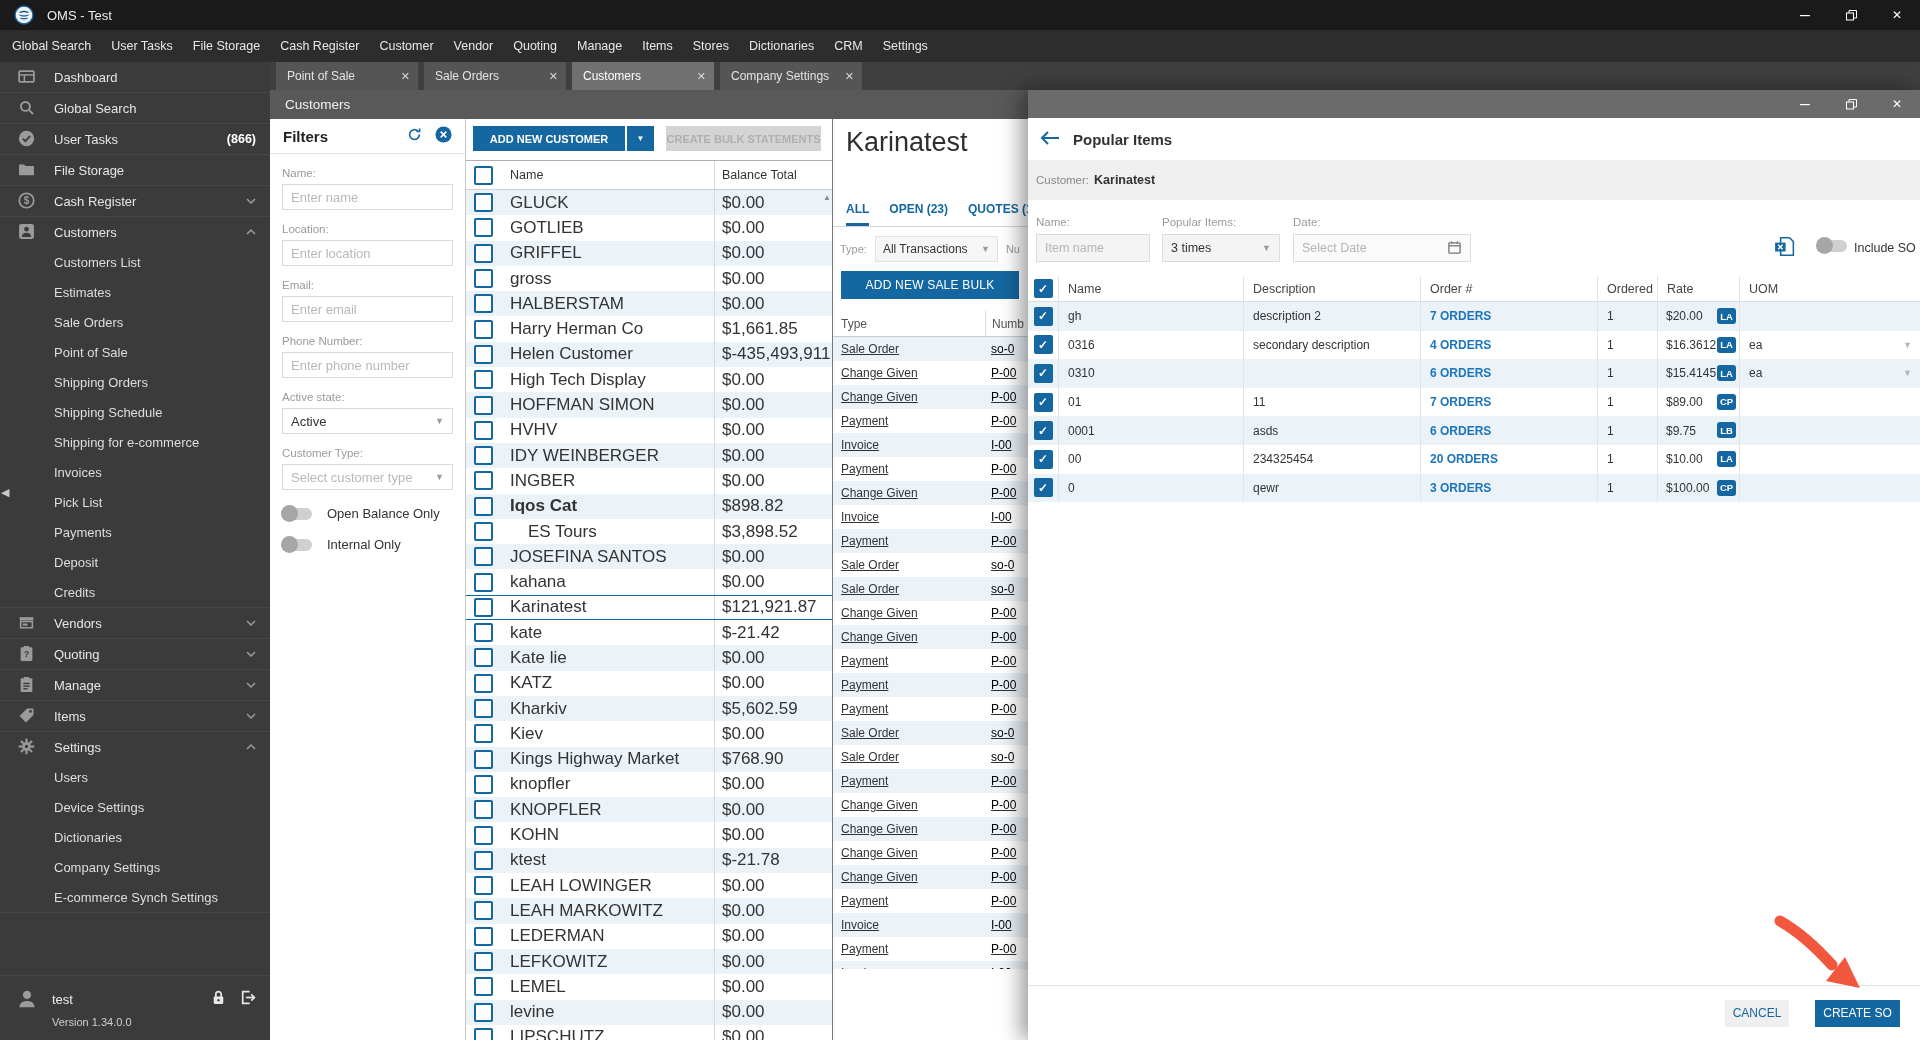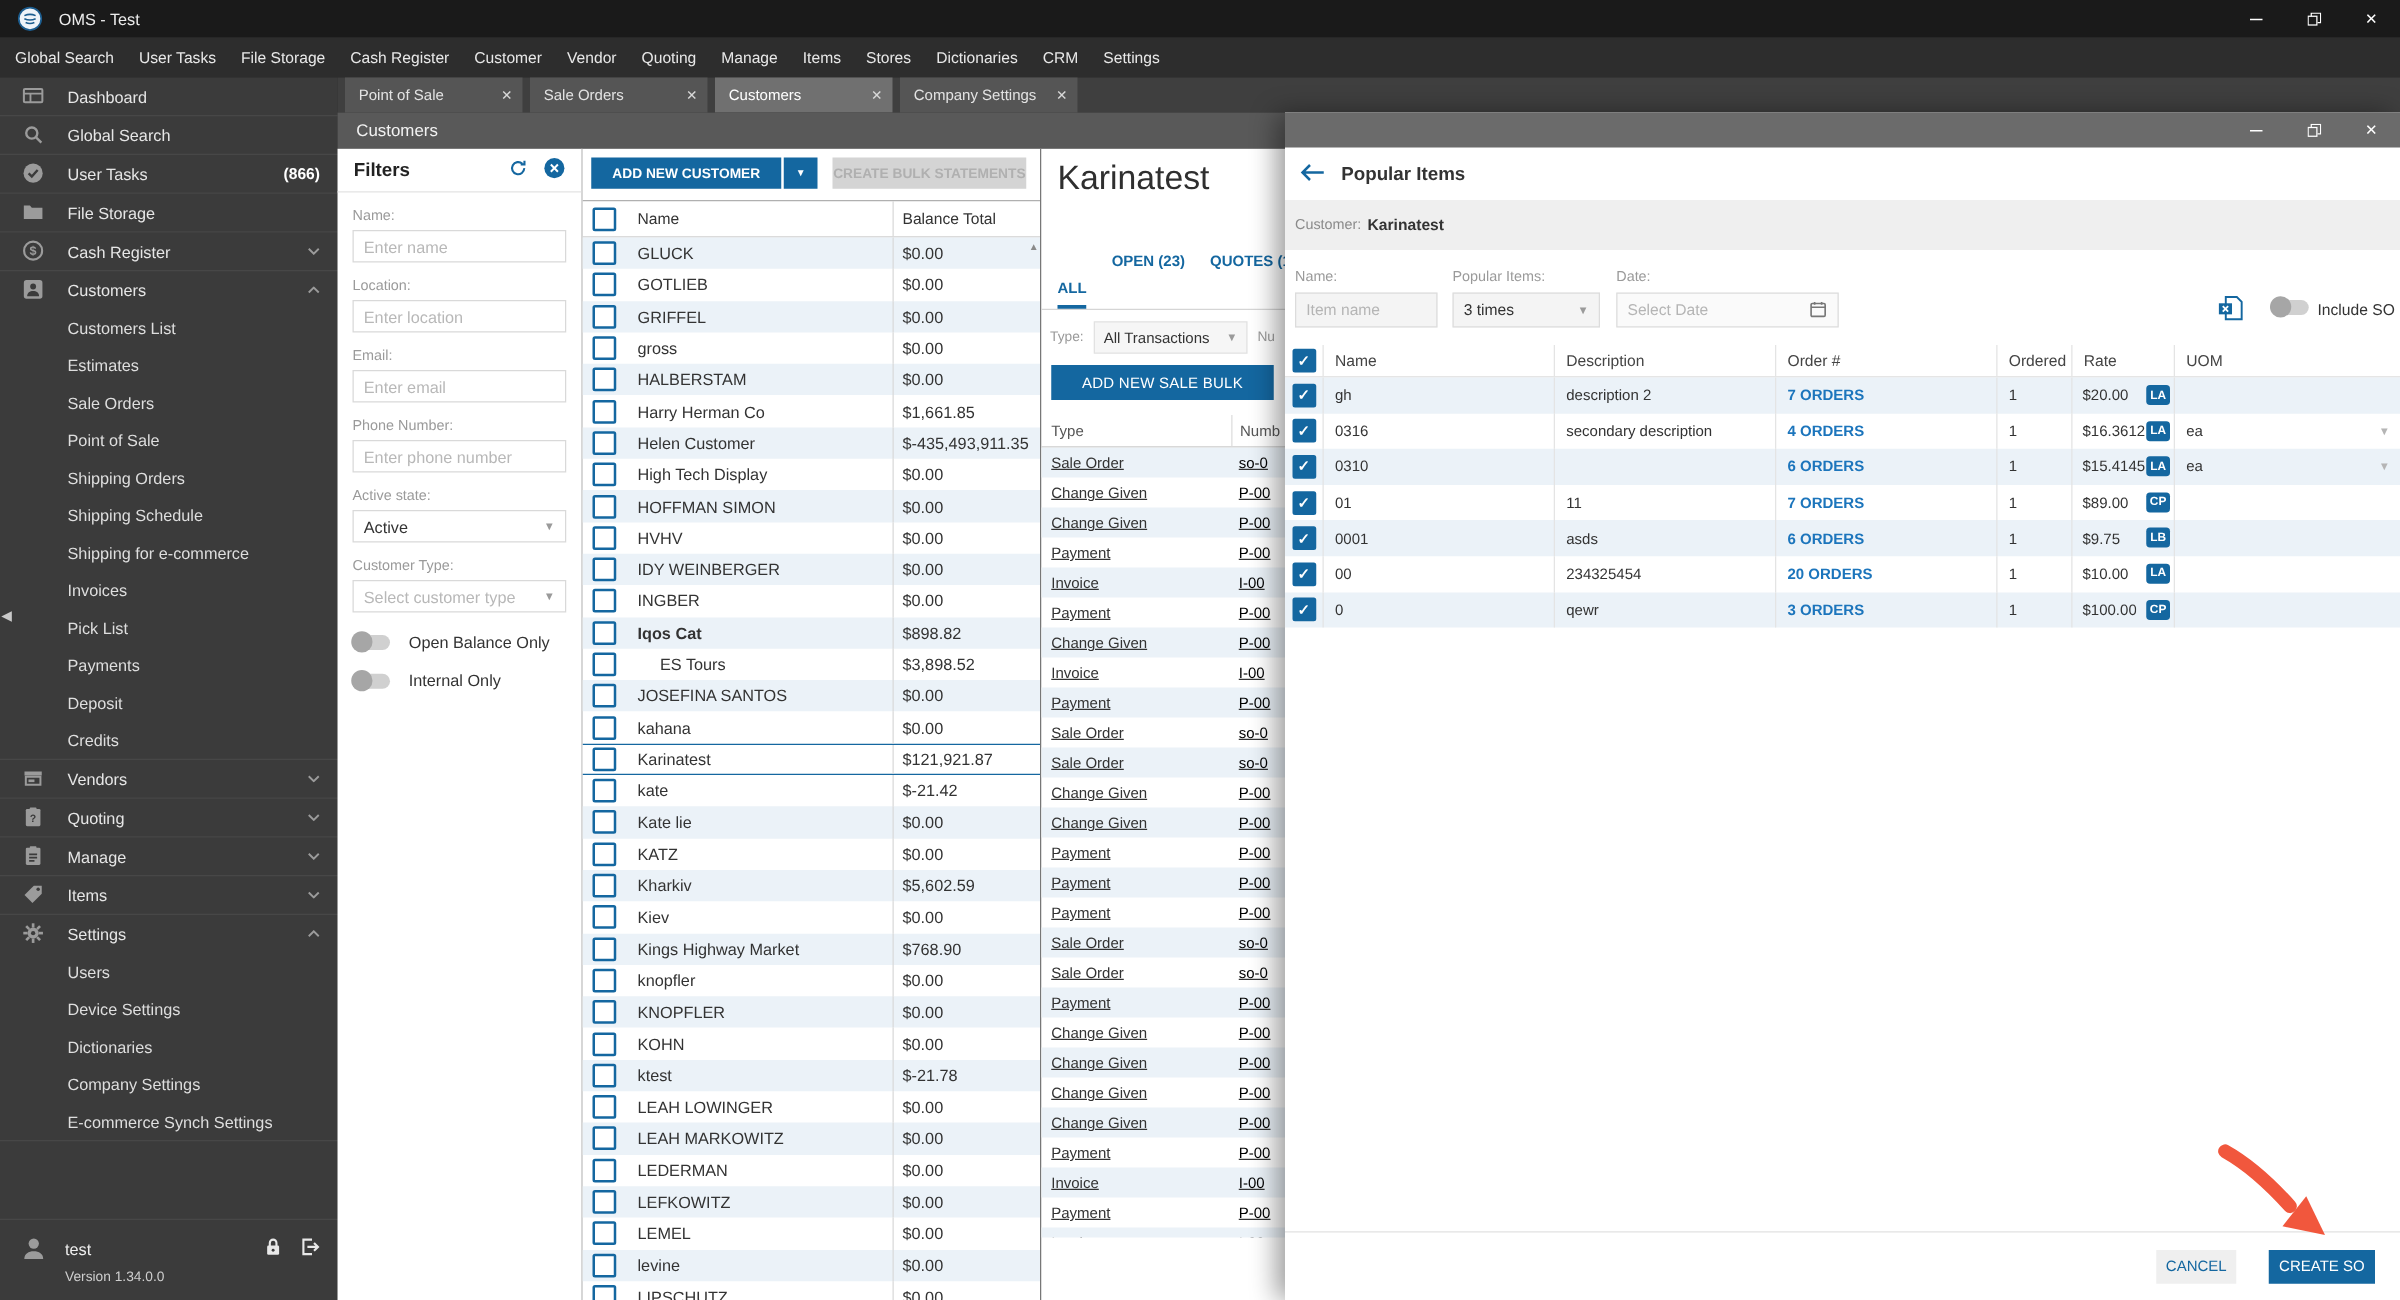--- a/index.html
+++ b/index.html
@@ -54,39 +54,39 @@
   .toggle::after{content:"";position:absolute;left:-1px;top:-3px;width:17px;height:17px;border-radius:50%;background:#a6a6a6;}
   .f-toggle-row{display:flex;align-items:center;margin-top:16px;gap:15px;font-size:13px;color:#333;}
   
   .list-panel{left:466px;top:119px;width:366px;height:921px;background:#fff;overflow:hidden;box-sizing:border-box;}
   .btn-row{display:flex;padding:7px 0 0 7px;height:25px;}
   .btn-blue{background:#1467a0;color:#fff;font-size:11px;font-weight:bold;display:flex;align-items:center;justify-content:center;}
   .add-cust{width:152px;height:25px;}
   .add-cust-dd{width:27px;height:25px;margin-left:2px;font-size:8px;}
   .btn-disabled{width:155px;height:25px;margin-left:12px;background:#d4d4d4;color:#b0b0b0;font-size:11px;font-weight:bold;display:flex;align-items:center;justify-content:center;}
   .c-head{margin-top:9px;height:28px;display:grid;grid-template-columns:34px 214px 1fr;align-items:center;border-top:1px solid #b0b0b0;border-bottom:1px solid #cfcfcf;font-size:12.5px;color:#333;}
-  .c-row{height:25.3px;display:grid;grid-template-columns:34px 214px 1fr;align-items:center;font-size:13px;color:#333;box-sizing:border-box;}
+  .c-row{height:25.3px;display:grid;grid-template-columns:34px 214px 1fr;align-items:center;font-size:17px;color:#333;box-sizing:border-box;}
   .c-row.alt{background:#ebf2f8;}
   .c-row.sel{background:#fff;border-top:1px solid #1467a0;border-bottom:1px solid #1467a0;}
   .c-name{padding-left:10px;white-space:nowrap;overflow:hidden;}
   .c-name.b{font-weight:bold;}
   .c-name.ind{padding-left:28px;}
   .c-bal{padding-left:7px;border-left:1px solid #d9d9d9;height:100%;display:flex;align-items:center;white-space:nowrap;overflow:hidden;}
   .c-head .c-bal{border-left:1px solid #d9d9d9;}
   .cbwrap{display:flex;justify-content:center;}
   .cb{width:15px;height:15px;border:2px solid #1467a0;border-radius:2px;background:#fff;display:inline-flex;align-items:center;justify-content:center;box-sizing:content-box;}
   .cb.checked{background:#1467a0;}
   .cb.checked::after{content:"✓";color:#fff;font-size:12px;font-weight:bold;line-height:1;}
   .scroll-up{position:absolute;right:1px;top:74px;color:#8a8a8a;font-size:8px;}
   
   .detail-panel{left:832px;top:119px;width:200px;height:921px;background:#fff;border-left:1px solid #777;box-sizing:border-box;overflow:hidden;}
   .d-title{padding:8px 0 0 13px;font-size:27px;color:#2f2f2f;}
   .d-tabs{margin-top:44px;padding-left:13px;border-bottom:1px solid #d5d5d5;display:flex;gap:20px;white-space:nowrap;}
   .d-tab{font-size:12px;font-weight:bold;color:#1467a0;padding-bottom:7px;}
-  .d-tab.active{border-bottom:3px solid #1467a0;margin-top:21px;}
+  .d-tab.active{border-bottom:3px solid #1467a0;}
   .d-type-row{height:44px;display:flex;align-items:center;padding-left:7px;gap:8px;}
   .d-type-label,.d-partial{font-size:11px;color:#9a9a9a;}
   .d-select{width:123px;height:26px;background:#f6f6f6;border:1px solid #e2e2e2;display:flex;align-items:center;padding:0 7px;box-sizing:border-box;font-size:12px;color:#333;}
   .d-select .val{flex:1;}
   .d-select .chev{color:#9a9a9a;font-size:9px;}
   .d-add-btn{margin:0 0 0 8px;width:178px;height:28px;background:#1467a0;color:#fff;font-size:12px;display:flex;align-items:center;justify-content:center;letter-spacing:.2px;}
   .t-head{margin-top:12px;height:25px;display:grid;grid-template-columns:152px 1fr;align-items:center;border-bottom:1px solid #ccc;font-size:12px;color:#555;}
   .t-rows{height:632px;overflow:hidden;}
   .t-row{height:24px;display:grid;grid-template-columns:152px 1fr;align-items:center;font-size:12px;text-decoration:underline;}
   .t-row.alt{background:#ebf2f8;}

